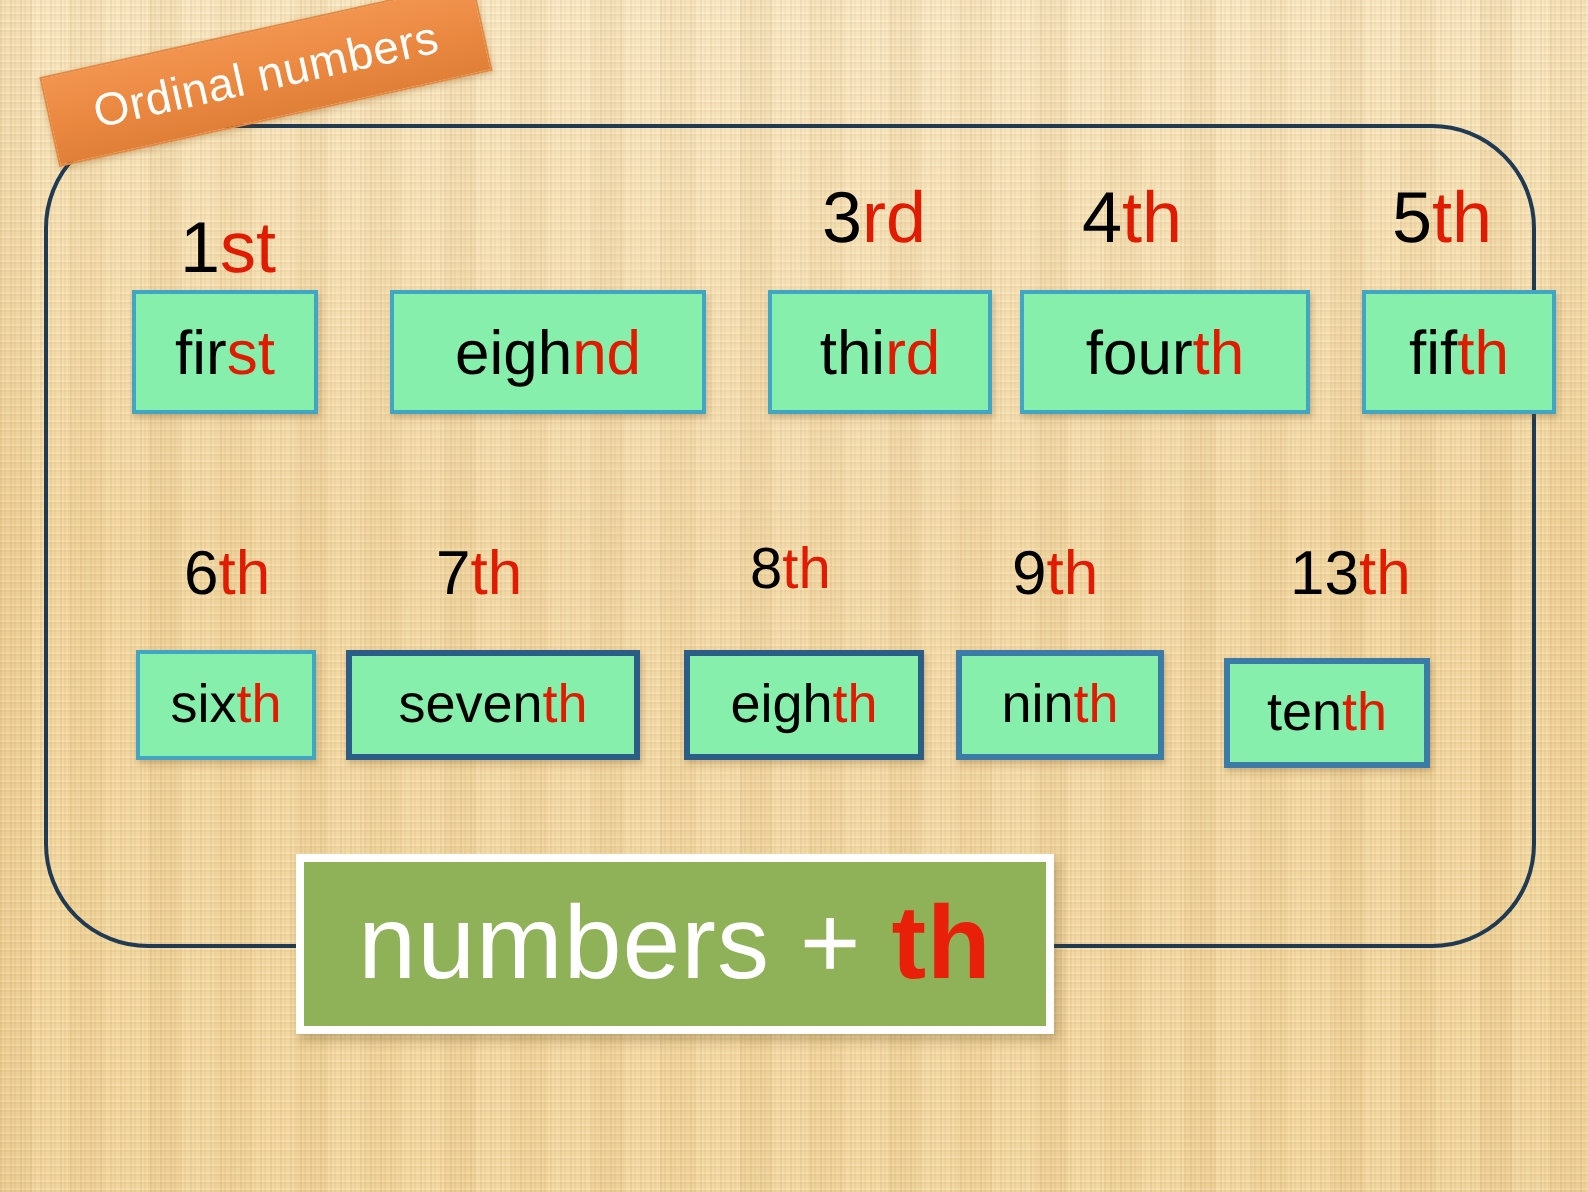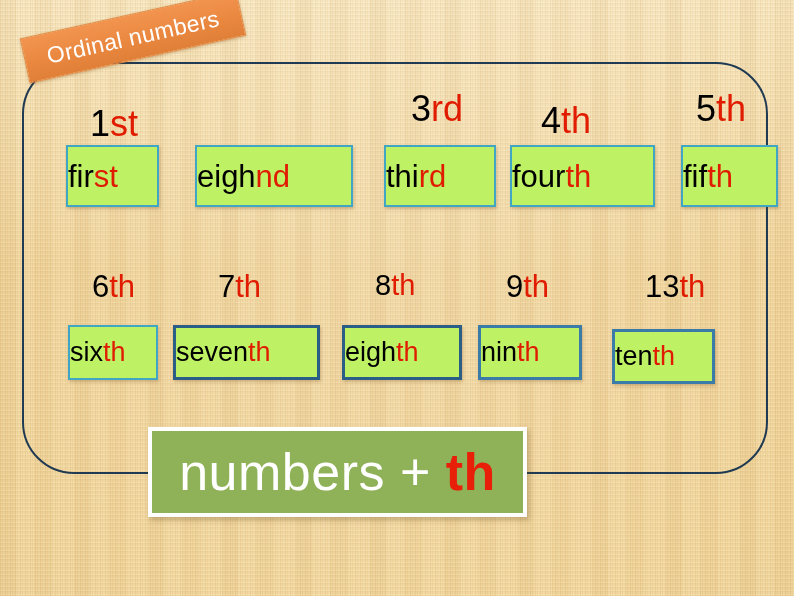--- a/index.html
+++ b/index.html
@@ -125,25 +125,25 @@
     color: #000000;
     white-space: nowrap;
     line-height: 1;
     font-family: "Liberation Sans", sans-serif;
   }
   .numeral .suffix { color: #e01b00; }
 
   
   .word-card {
     position: absolute;
-    background: #bef264;
+    background: #86efac;
     box-sizing: border-box;
     display: flex;
     align-items: center;
-    justify-content: flex-start;
+    justify-content: center;
     box-shadow: 1px 2px 3px rgba(120,80,30,.28);
   }
   .word-card.teal  { border: 2px solid #41a6c4; }
   .word-card.navy  { border: 3px solid #2b5e86; }
   .word-card.steel { border: 3px solid #3b7ba8; }
 
   .word-text {
     font-size: 31px;
     font-weight: 400;
     color: #000000;
@@ -194,21 +194,21 @@
   <div class="texture-vignette"></div>
 
   <div class="frame"></div>
 
   <div class="title-tag">
     <span class="title-tag-text">Ordinal numbers</span>
   </div>
 
   <div class="numeral" style="left:90px;  top:106px;"><span>1</span><span class="suffix">st</span></div>
   <div class="numeral" style="left:411px; top:91px;"><span>3</span><span class="suffix">rd</span></div>
-  <div class="numeral" style="left:541px; top:91px;margin-top:12px;"><span>4</span><span class="suffix">th</span></div>
+  <div class="numeral" style="left:541px; top:91px;"><span>4</span><span class="suffix">th</span></div>
   <div class="numeral" style="left:696px; top:91px;"><span>5</span><span class="suffix">th</span></div>
 
   <div class="word-card teal" style="left:66px;  top:145px; width:93px;  height:62px;">
     <span class="word-text"><span>fir</span><span class="suffix">st</span></span>
   </div>
   <div class="word-card teal" style="left:195px; top:145px; width:158px; height:62px;">
     <span class="word-text"><span>eigh</span><span class="suffix">nd</span></span>
   </div>
   <div class="word-card teal" style="left:384px; top:145px; width:112px; height:62px;">
     <span class="word-text"><span>thi</span><span class="suffix">rd</span></span>

